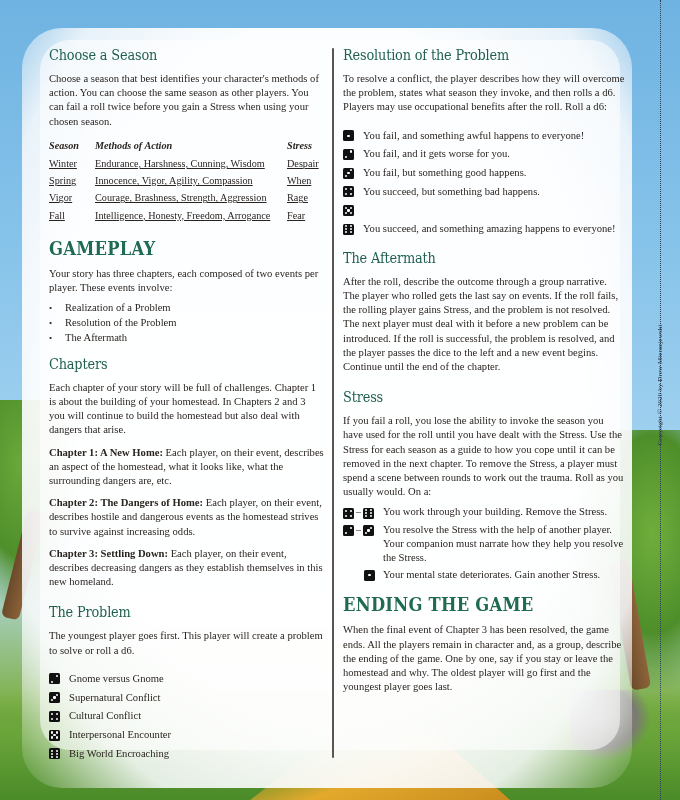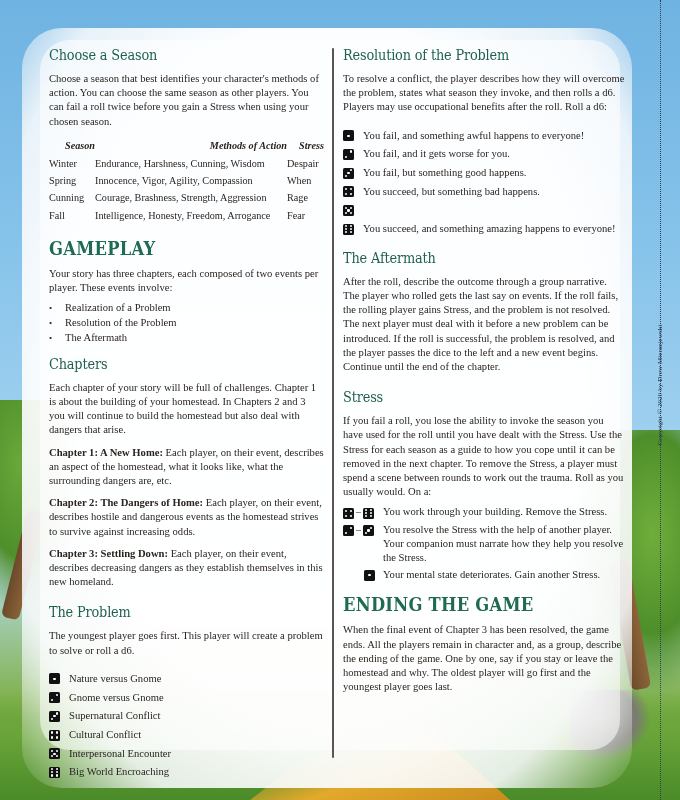--- a/index.html
+++ b/index.html
@@ -93,22 +93,22 @@
     color: #1e6a52;
     font-size: 19px; line-height: 22px;
     letter-spacing: 0.3px;
     margin-bottom: 7px;
     transform: scaleX(0.86); transform-origin: left;
     white-space: nowrap;
   }
   p { margin-bottom: 6px; margin-top: 8px; }
   .gap { height: 8px; }
   table.seasons { border-collapse: collapse; width: 100%; margin-top: 10px; margin-bottom: 12px; font-size: 10.2px; }
-  table.seasons th { text-align: right; font-style: italic; font-weight: bold; padding: 0 0 3px 0; }
-  table.seasons td { padding: 1px 0 2px 0; white-space: nowrap; }
+  table.seasons th { text-align: left; font-style: italic; font-weight: bold; padding: 0 0 3px 0; }
+  table.seasons td { padding: 1px 0 2px 0; white-space: nowrap; text-decoration: underline; }
   .c1 { width: 46px; }
   .c2 { width: 192px; }
   ul.events { list-style: none; margin: 2px 0 10px 0; }
   ul.events li { position: relative; padding-left: 16px; margin-bottom: 0.5px; }
   ul.events li::before { content: "•"; position: absolute; left: 0; font-size: 9px; }
   .chap b { font-weight: bold; }
   .dice-list { margin-top: 14px; }
   .dice-row { display: flex; align-items: flex-start; margin-bottom: 2px; }
   .dice-row .label { flex: 1; }
   .die {
@@ -164,21 +164,21 @@
           <td>Winter</td>
           <td>Endurance, Harshness, Cunning, Wisdom</td>
           <td>Despair</td>
         </tr>
         <tr>
           <td>Spring</td>
           <td>Innocence, Vigor, Agility, Compassion</td>
           <td>When</td>
         </tr>
         <tr>
-          <td>Cunning</td>
+          <td>Vigor</td>
           <td>Courage, Brashness, Strength, Aggression</td>
           <td>Rage</td>
         </tr>
         <tr>
           <td>Fall</td>
           <td>Intelligence, Honesty, Freedom, Arrogance</td>
           <td>Fear</td>
         </tr>
       </tbody>
     </table>
@@ -201,24 +201,20 @@
     <p class="chap"><b>Chapter 2: The Dangers of Home:</b><span> Each player, on their event, describes hostile and dangerous events as the homestead strives to survive against increasing odds.</span></p>
     <p class="chap"><b>Chapter 3: Settling Down:</b><span> Each player, on their event, describes decreasing dangers as they establish themselves in this new homeland.</span></p>
   </section>
 
   <div class="gap"></div>
 
   <section>
     <h2 class="sub">The Problem</h2>
     <p>The youngest player goes first. This player will create a problem to solve or roll a d6.</p>
     <div class="dice-list">
-      <div class="dice-row">
-          <span class="die-slot"><span class="die"><i style="left: calc(50% - 1.1px); top: calc(50% - 1.1px);"></i></span></span>
-          <span class="label">Nature versus Gnome</span>
-        </div>
       <div class="dice-row">
           <span class="die-slot"><span class="die"><i style="left: calc(75% - 1.1px); top: calc(25% - 1.1px);"></i><i style="left: calc(25% - 1.1px); top: calc(75% - 1.1px);"></i></span></span>
           <span class="label">Gnome versus Gnome</span>
         </div>
       <div class="dice-row">
           <span class="die-slot"><span class="die"><i style="left: calc(75% - 1.1px); top: calc(25% - 1.1px);"></i><i style="left: calc(50% - 1.1px); top: calc(50% - 1.1px);"></i><i style="left: calc(25% - 1.1px); top: calc(75% - 1.1px);"></i></span></span>
           <span class="label">Supernatural Conflict</span>
         </div>
       <div class="dice-row">
           <span class="die-slot"><span class="die"><i style="left: calc(27% - 1.1px); top: calc(27% - 1.1px);"></i><i style="left: calc(73% - 1.1px); top: calc(27% - 1.1px);"></i><i style="left: calc(27% - 1.1px); top: calc(73% - 1.1px);"></i><i style="left: calc(73% - 1.1px); top: calc(73% - 1.1px);"></i></span></span>

